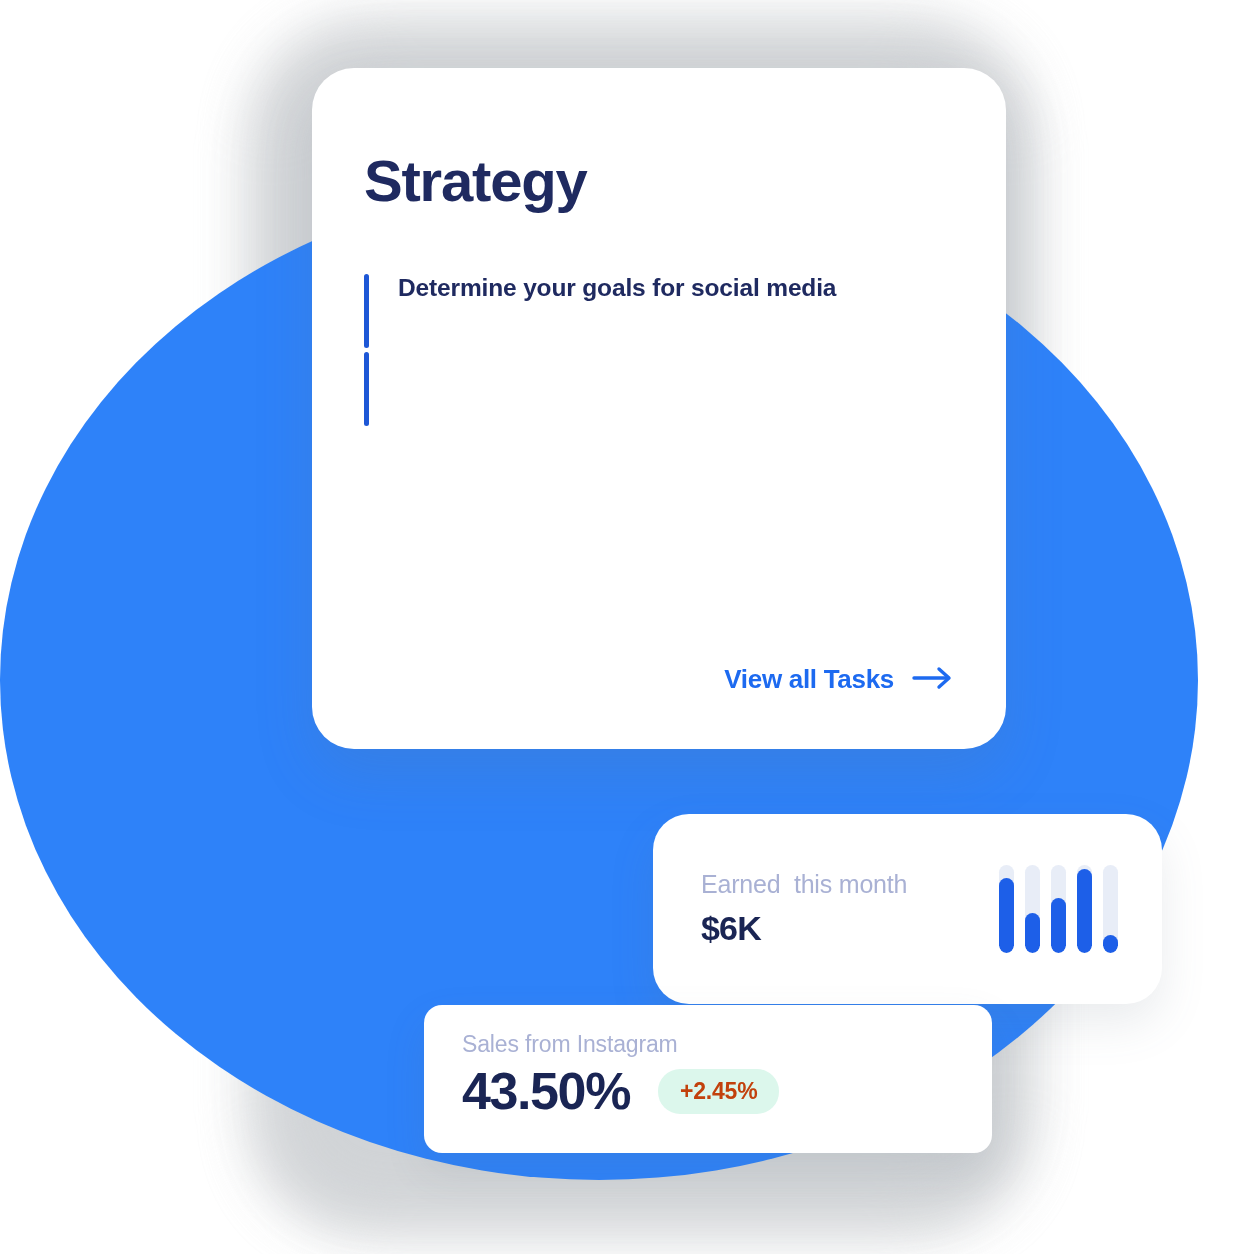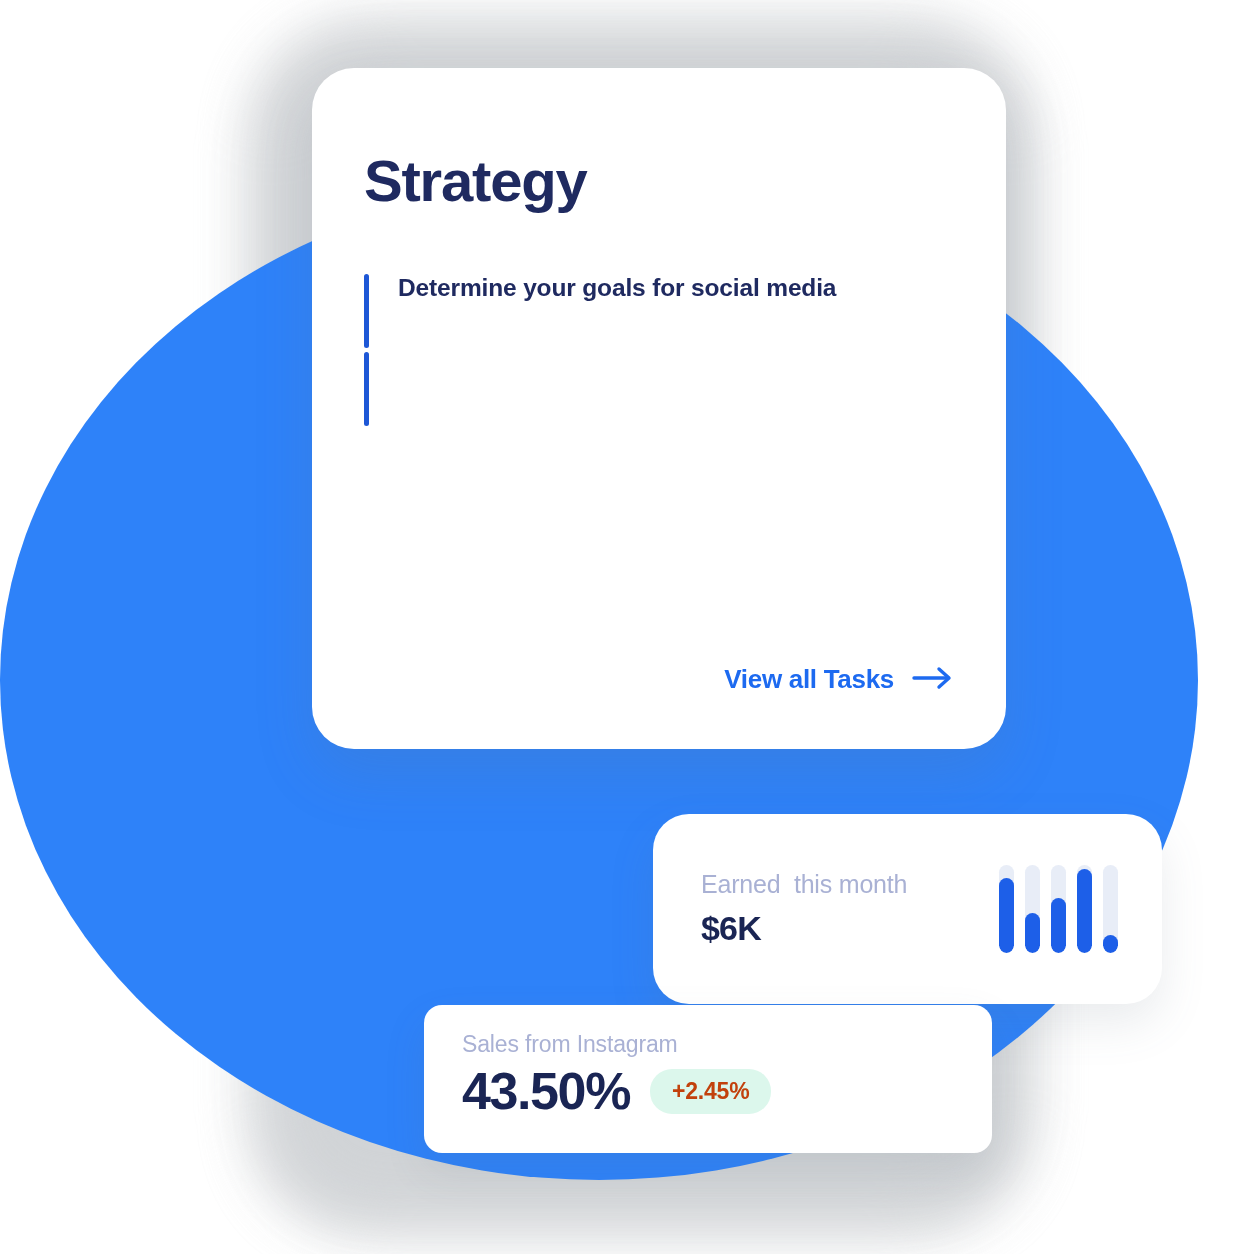--- a/index.html
+++ b/index.html
@@ -163,21 +163,21 @@
   }
   .sales-label{
     font-size:23px;
     color:#a9b1d4;
     letter-spacing:-0.15px;
     margin-bottom:6px;
   }
   .sales-row{
     display:flex;
     align-items:center;
-    gap:20px;
+    gap:28px;
   }
   .sales-value{
     font-size:52px;
     font-weight:700;
     color:#1a2554;
     letter-spacing:-1.4px;
     line-height:1.05;
   }
   .sales-badge{
     background:#dcf7ec;

